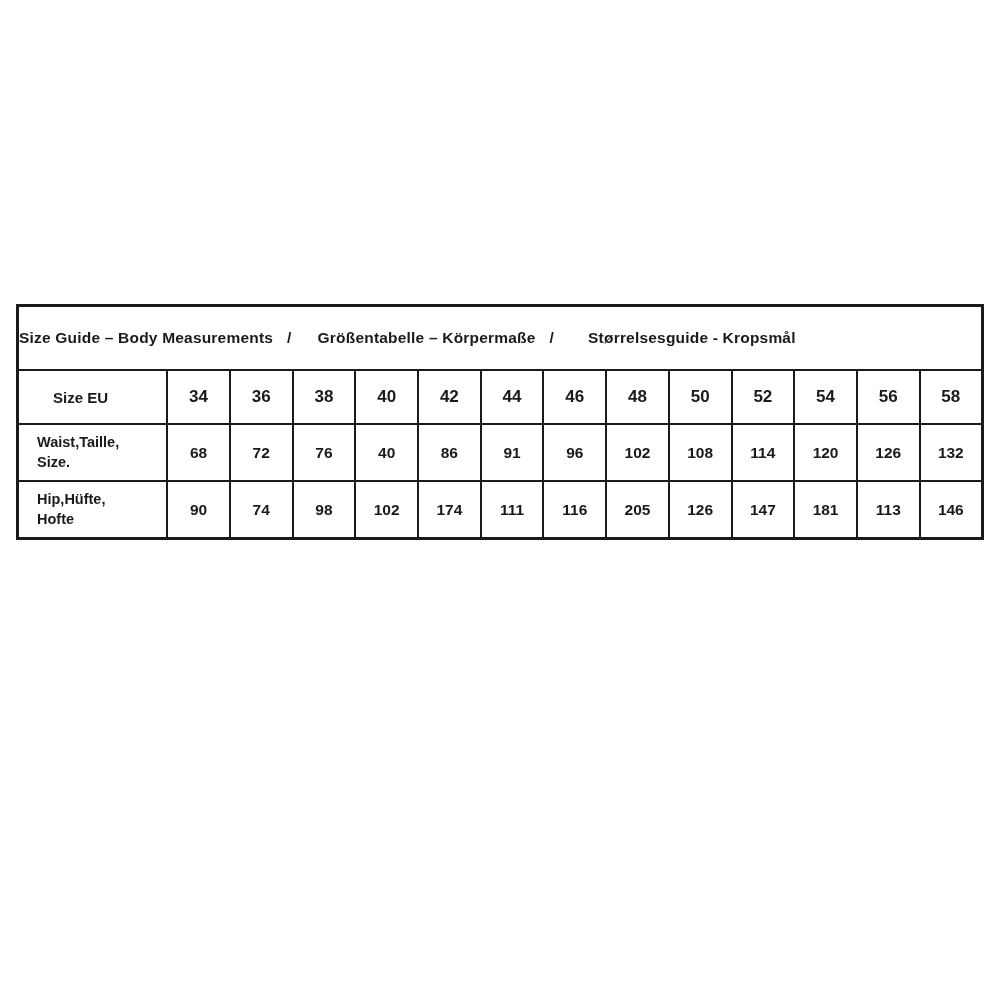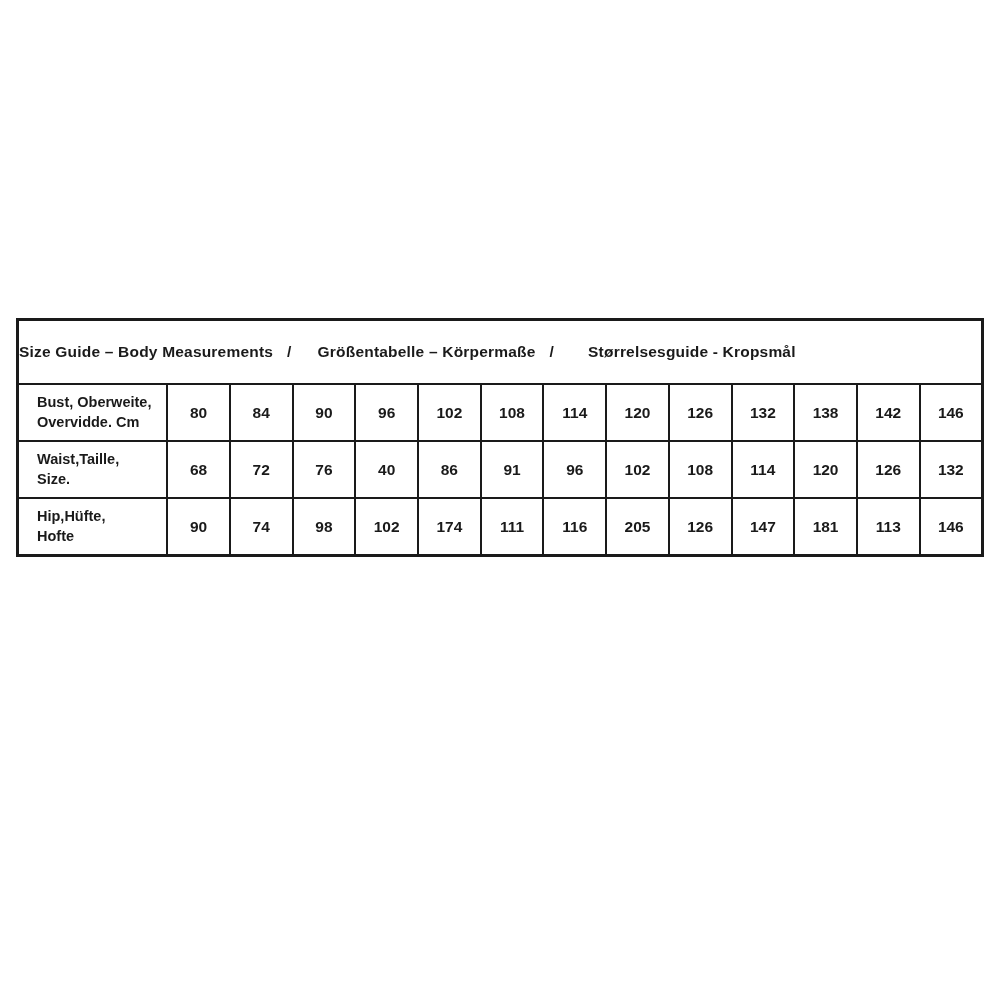--- a/index.html
+++ b/index.html
@@ -10,21 +10,21 @@
     width: 1000px;
     height: 1000px;
     background: #ffffff;
     font-family: "Liberation Sans", sans-serif;
     color: #1a1a1a;
     position: relative;
   }
   .sheet {
     position: absolute;
     left: 16px;
-    top: 318px;
+    top: 304px;
     width: 968px;
     box-sizing: border-box;
   }
   table.size-table {
     border-collapse: collapse;
     table-layout: fixed;
     width: 968px;
     border: 3px solid #1a1a1a;
   }
   table.size-table td {
@@ -109,40 +109,37 @@
       <col style="width:62px">
       <col style="width:62px">
       <col style="width:62px">
     </colgroup>
     <tbody>
       <tr class="title-row">
         <td class="title-cell first-col last-col" colspan="14">
           <span class="seg">Size Guide – Body Measurements</span><span class="sep">/</span><span class="seg seg2">Größentabelle – Körpermaße</span><span class="sep">/</span><span class="seg seg3">Størrelsesguide - Kropsmål</span>
         </td>
       </tr>
+      <tr class="hdr-row">
+        <td class="rowlabel first-col">Size EU</td>
+        <td>34</td>
+        <td>36</td>
+        <td>38</td>
+        <td>40</td>
+        <td>42</td>
+        <td>44</td>
+        <td>46</td>
+        <td>48</td>
+        <td>50</td>
+        <td>52</td>
+        <td>54</td>
+        <td>56</td>
+        <td class="last-col">58</td>
+      </tr>
 
-      <tr class="data-row">
-        <td class="rowlabel first-col">
-          <span>Bust, Oberweite,</span>
-          <span class="l2">Overvidde. Cm</span>
-        </td>
-        <td>80</td>
-        <td>84</td>
-        <td>90</td>
-        <td>96</td>
-        <td>102</td>
-        <td>108</td>
-        <td>114</td>
-        <td>120</td>
-        <td>126</td>
-        <td>132</td>
-        <td>138</td>
-        <td>142</td>
-        <td class="last-col">146</td>
-      </tr>
 
       <tr class="data-row">
         <td class="rowlabel first-col">
           <span>Waist,Taille,</span>
           <span class="l2">Size.</span>
         </td>
         <td>68</td>
         <td>72</td>
         <td>76</td>
         <td>40</td>

